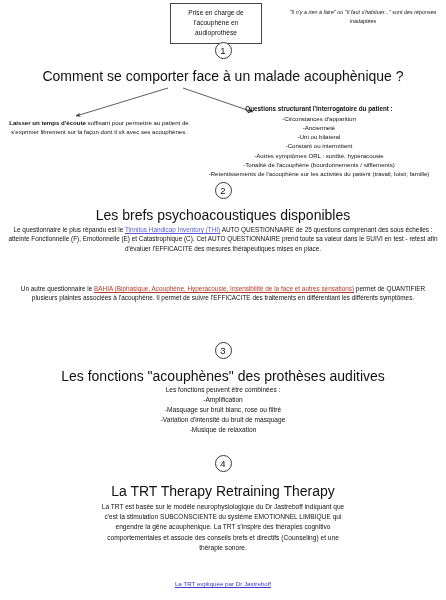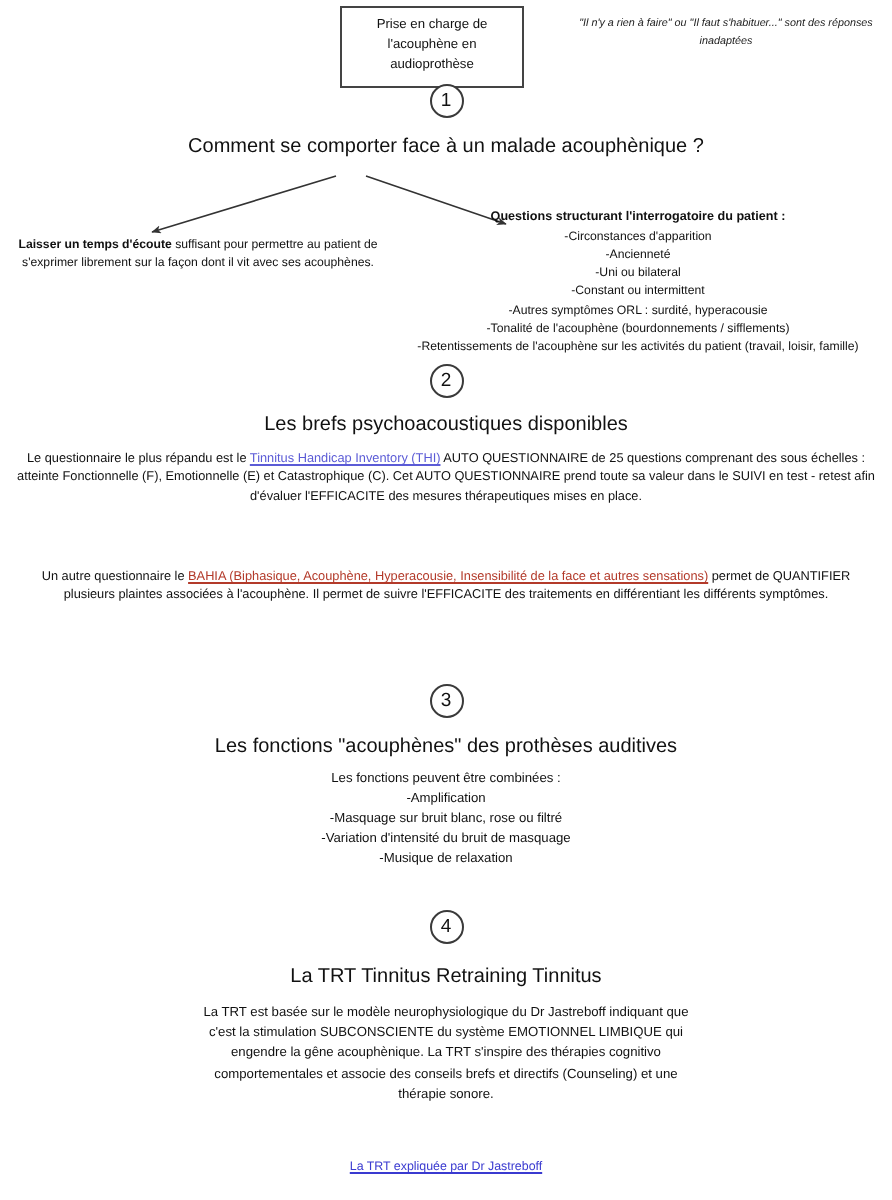--- a/index.html
+++ b/index.html
@@ -69,21 +69,21 @@
     background: #fff;
     left: 50%;
     margin-left: -8.5px;
   }
 
   
   .section-heading {
     left: 0;
     width: 446px;
     text-align: center;
-    font-size: 10px;
+    font-size: 14px;
     color: #111;
   }
 
   
   .para {
     text-align: center;
     font-size: 6.4px;
     line-height: 1.46;
     color: #111;
   }
@@ -241,21 +241,21 @@
     <div>-Masquage sur bruit blanc, rose ou filtré</div>
     <div>-Variation d'intensité du bruit de masquage</div>
     <div>-Musique de relaxation</div>
   </div>
 
   <div class="node step-circle" style="top:455px;">
     <span>4</span>
   </div>
 
   <div class="node section-heading" style="top:483px;">
-    <span>La TRT Tinnitus Retraining Tinnitus</span>
+    <span>La TRT Therapy Retraining Therapy</span>
   </div>
 
   <div class="node para-narrow" style="top:502px;">
     <span>La TRT est basée sur le modèle neurophysiologique du Dr Jastreboff indiquant que c'est la stimulation SUBCONSCIENTE du système EMOTIONNEL LIMBIQUE qui engendre la gêne acouphènique. La TRT s'inspire des thérapies cognitivo comportementales et associe des conseils brefs et directifs (Counseling) et une thérapie sonore.</span>
   </div>
 
   <div class="node bottom-link" style="top:580px;">
     <a class="lnk lnk-plain" href="#">La TRT expliquée par Dr Jastreboff</a>
   </div>
 

